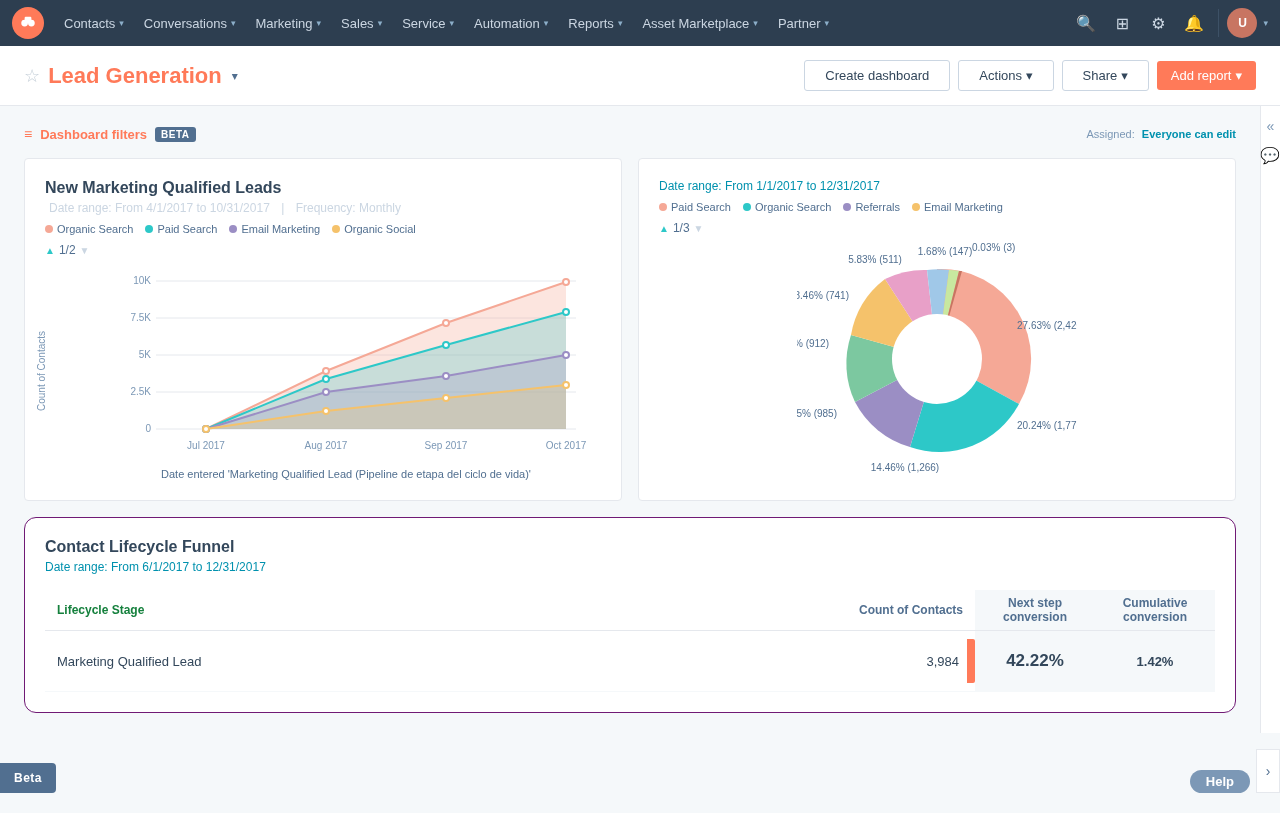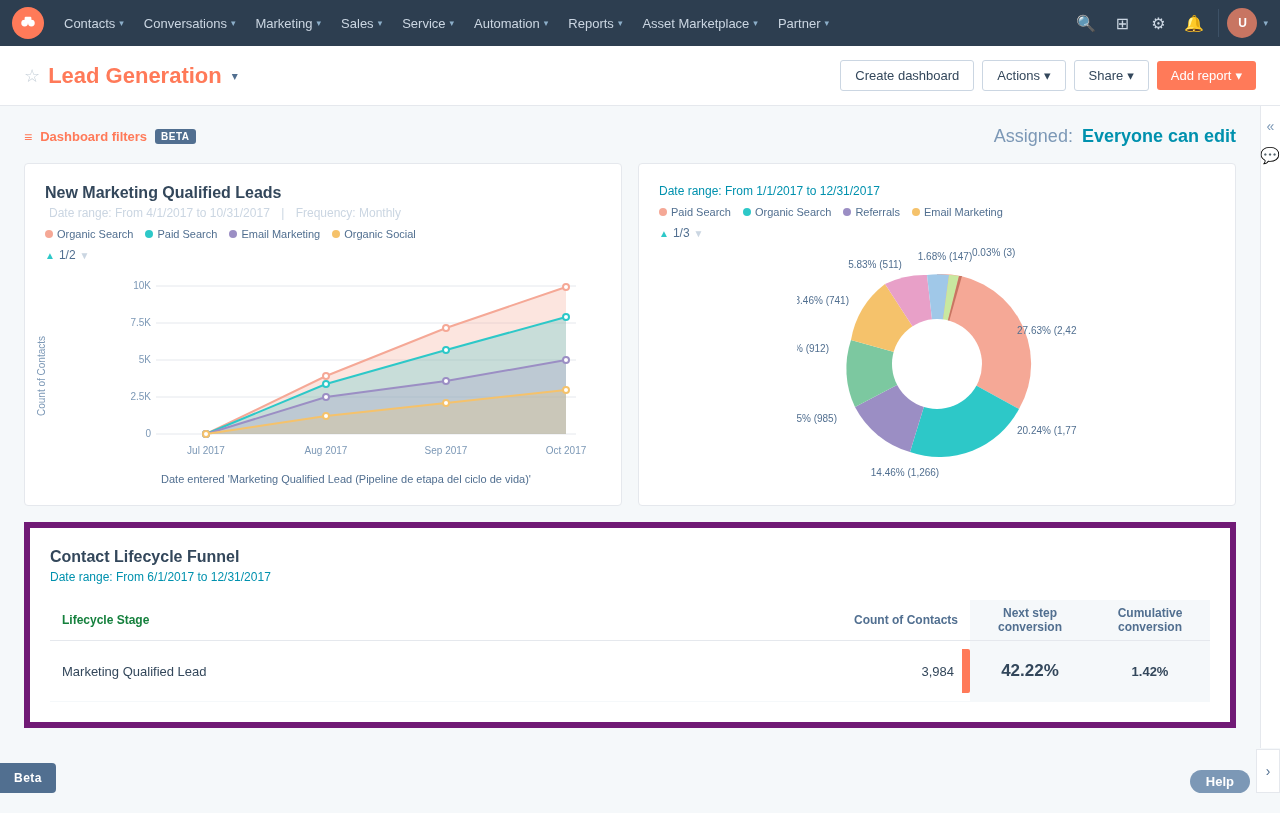--- a/index.html
+++ b/index.html
@@ -59,21 +59,21 @@
       align-items: center;
       justify-content: space-between;
     }
     .page-title-area { display: flex; align-items: center; gap: 8px; }
     .star-icon { color: #c5cfd8; font-size: 18px; cursor: pointer; }
     .page-title { font-size: 22px; font-weight: 600; color: #ff7a59; }
     .dropdown-arrow { color: #516f90; font-size: 12px; cursor: pointer; margin-left: 2px; }
     .subheader-actions { display: flex; gap: 8px; align-items: center; }
     .btn-outline {
       border: 1px solid #cbd6e2; background: white; color: #33475b;
-      padding: 7px 14px; border-radius: 3px; cursor: pointer; font-size: 13px;
+      padding: 7px 20px; border-radius: 3px; cursor: pointer; font-size: 13px;
       display: flex; align-items: center; gap: 4px;
     }
     .btn-primary {
       border: none; background: #ff7a59; color: white;
       padding: 7px 14px; border-radius: 3px; cursor: pointer; font-size: 13px;
       display: flex; align-items: center; gap: 4px;
     }
 
     
     .main-area {
@@ -96,21 +96,21 @@
       display: flex; align-items: center; justify-content: space-between;
       margin-bottom: 16px;
     }
     .filter-left { display: flex; align-items: center; gap: 8px; }
     .filter-icon { color: #ff7a59; font-size: 14px; }
     .filter-label { color: #ff7a59; font-weight: 600; font-size: 13px; }
     .beta-badge {
       background: #516f90; color: white; font-size: 10px; font-weight: 700;
       padding: 2px 6px; border-radius: 3px; letter-spacing: 0.5px;
     }
-    .assigned-area { color: #7c98b6; font-size: 18px; text-align: right; }
+    .assigned-area { color: #7c98b6; font-size: 11px; text-align: right; }
     .assigned-link { color: #0091ae; font-weight: 600; cursor: pointer; }
 
     
     .dash-grid-top {
       display: grid;
       grid-template-columns: 1fr 1fr;
       gap: 16px;
       margin-bottom: 16px;
     }
 
@@ -135,22 +135,22 @@
       position: absolute; left: -44px; top: 50%; transform: translateY(-50%) rotate(-90deg);
       font-size: 10px; color: #7c98b6; white-space: nowrap;
     }
     .chart-x-label {
       text-align: center; font-size: 11px; color: #516f90; margin-top: 24px;
     }
 
     
     .funnel-card {
       background: white;
-      border: 6px solid #701a75;
-      border-radius: 0;
+      border: 1px solid #701a75;
+      border-radius: 12px;
       padding: 20px;
     }
     .funnel-title { font-size: 16px; font-weight: 600; color: #33475b; margin-bottom: 4px; }
     .funnel-date { font-size: 12px; color: #0091ae; margin-bottom: 16px; }
     .funnel-table { width: 100%; border-collapse: collapse; }
     .funnel-table th {
       text-align: right; font-size: 12px; font-weight: 600; color: #516f90;
       padding: 6px 12px; border-bottom: 1px solid #e5e8ed;
     }
     .funnel-table th:first-child { text-align: left; color: #15803d; font-weight: 700; font-size: 12px; }

